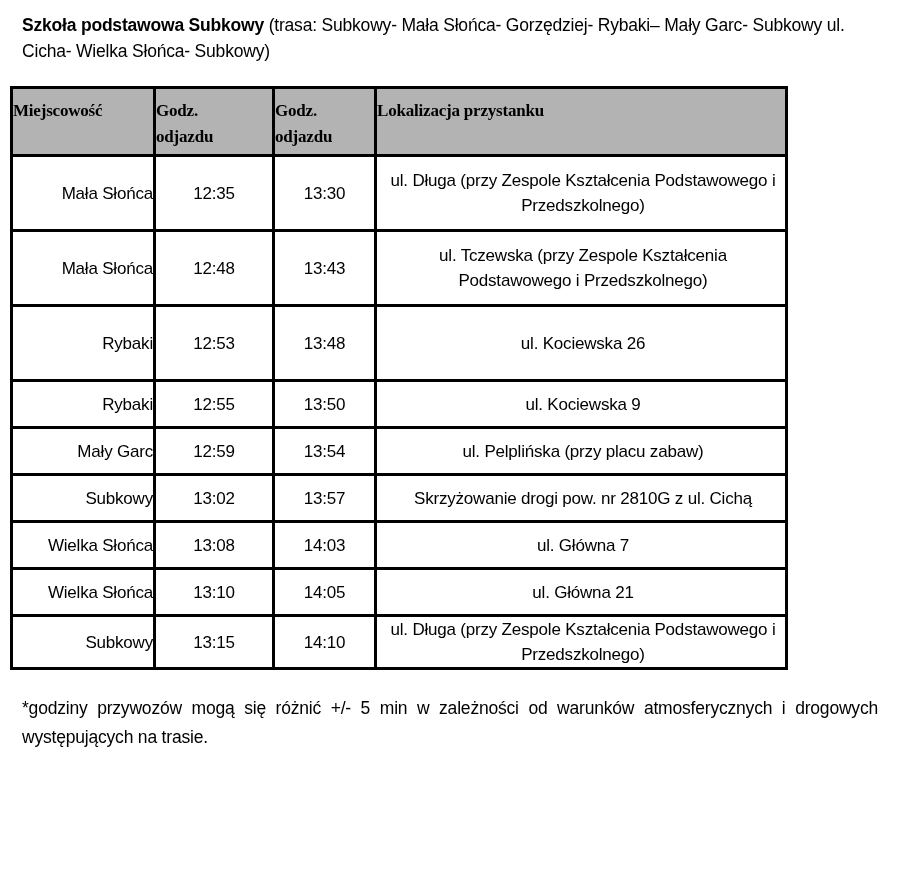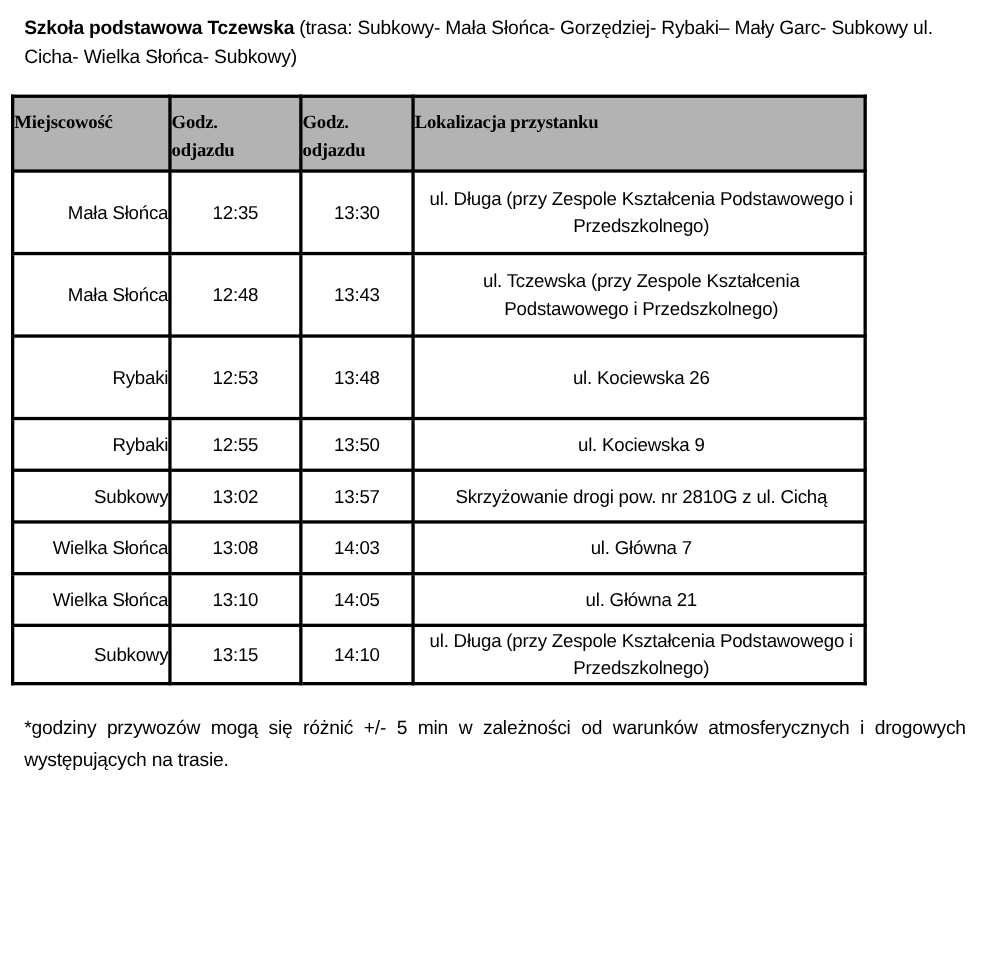--- a/index.html
+++ b/index.html
@@ -75,21 +75,21 @@
     width: 856px;
   }
 </style>
 </head>
 <body>
 
 <div class="page">
 
 
   <div class="doc-subtitle">
-    <span class="bold">Szkoła podstawowa Tczewska</span><span> (trasa: Subkowy- Mała Słońca- Gorzędziej- Rybaki– Mały Garc- Subkowy ul. Cicha- Wielka Słońca- Subkowy)</span>
+    <span class="bold">Szkoła podstawowa Subkowy</span><span> (trasa: Subkowy- Mała Słońca- Gorzędziej- Rybaki– Mały Garc- Subkowy ul. Cicha- Wielka Słońca- Subkowy)</span>
   </div>
 
   <table class="schedule">
     <colgroup>
       <col class="c-place">
       <col class="c-dep1">
       <col class="c-dep2">
       <col class="c-location">
     </colgroup>
     <thead>
@@ -121,20 +121,26 @@
       <td class="cell-dep">13:48</td>
       <td class="cell-location">ul. Kociewska 26</td>
     </tr>
         <tr>
       <td class="cell-place">Rybaki</td>
       <td class="cell-dep">12:55</td>
       <td class="cell-dep">13:50</td>
       <td class="cell-location">ul. Kociewska 9</td>
     </tr>
         <tr>
+      <td class="cell-place">Mały Garc</td>
+      <td class="cell-dep">12:59</td>
+      <td class="cell-dep">13:54</td>
+      <td class="cell-location">ul. Pelplińska (przy placu zabaw)</td>
+    </tr>
+        <tr>
       <td class="cell-place">Subkowy</td>
       <td class="cell-dep">13:02</td>
       <td class="cell-dep">13:57</td>
       <td class="cell-location">Skrzyżowanie drogi pow. nr 2810G z ul. Cichą</td>
     </tr>
         <tr>
       <td class="cell-place">Wielka Słońca</td>
       <td class="cell-dep">13:08</td>
       <td class="cell-dep">14:03</td>
       <td class="cell-location">ul. Główna 7</td>

